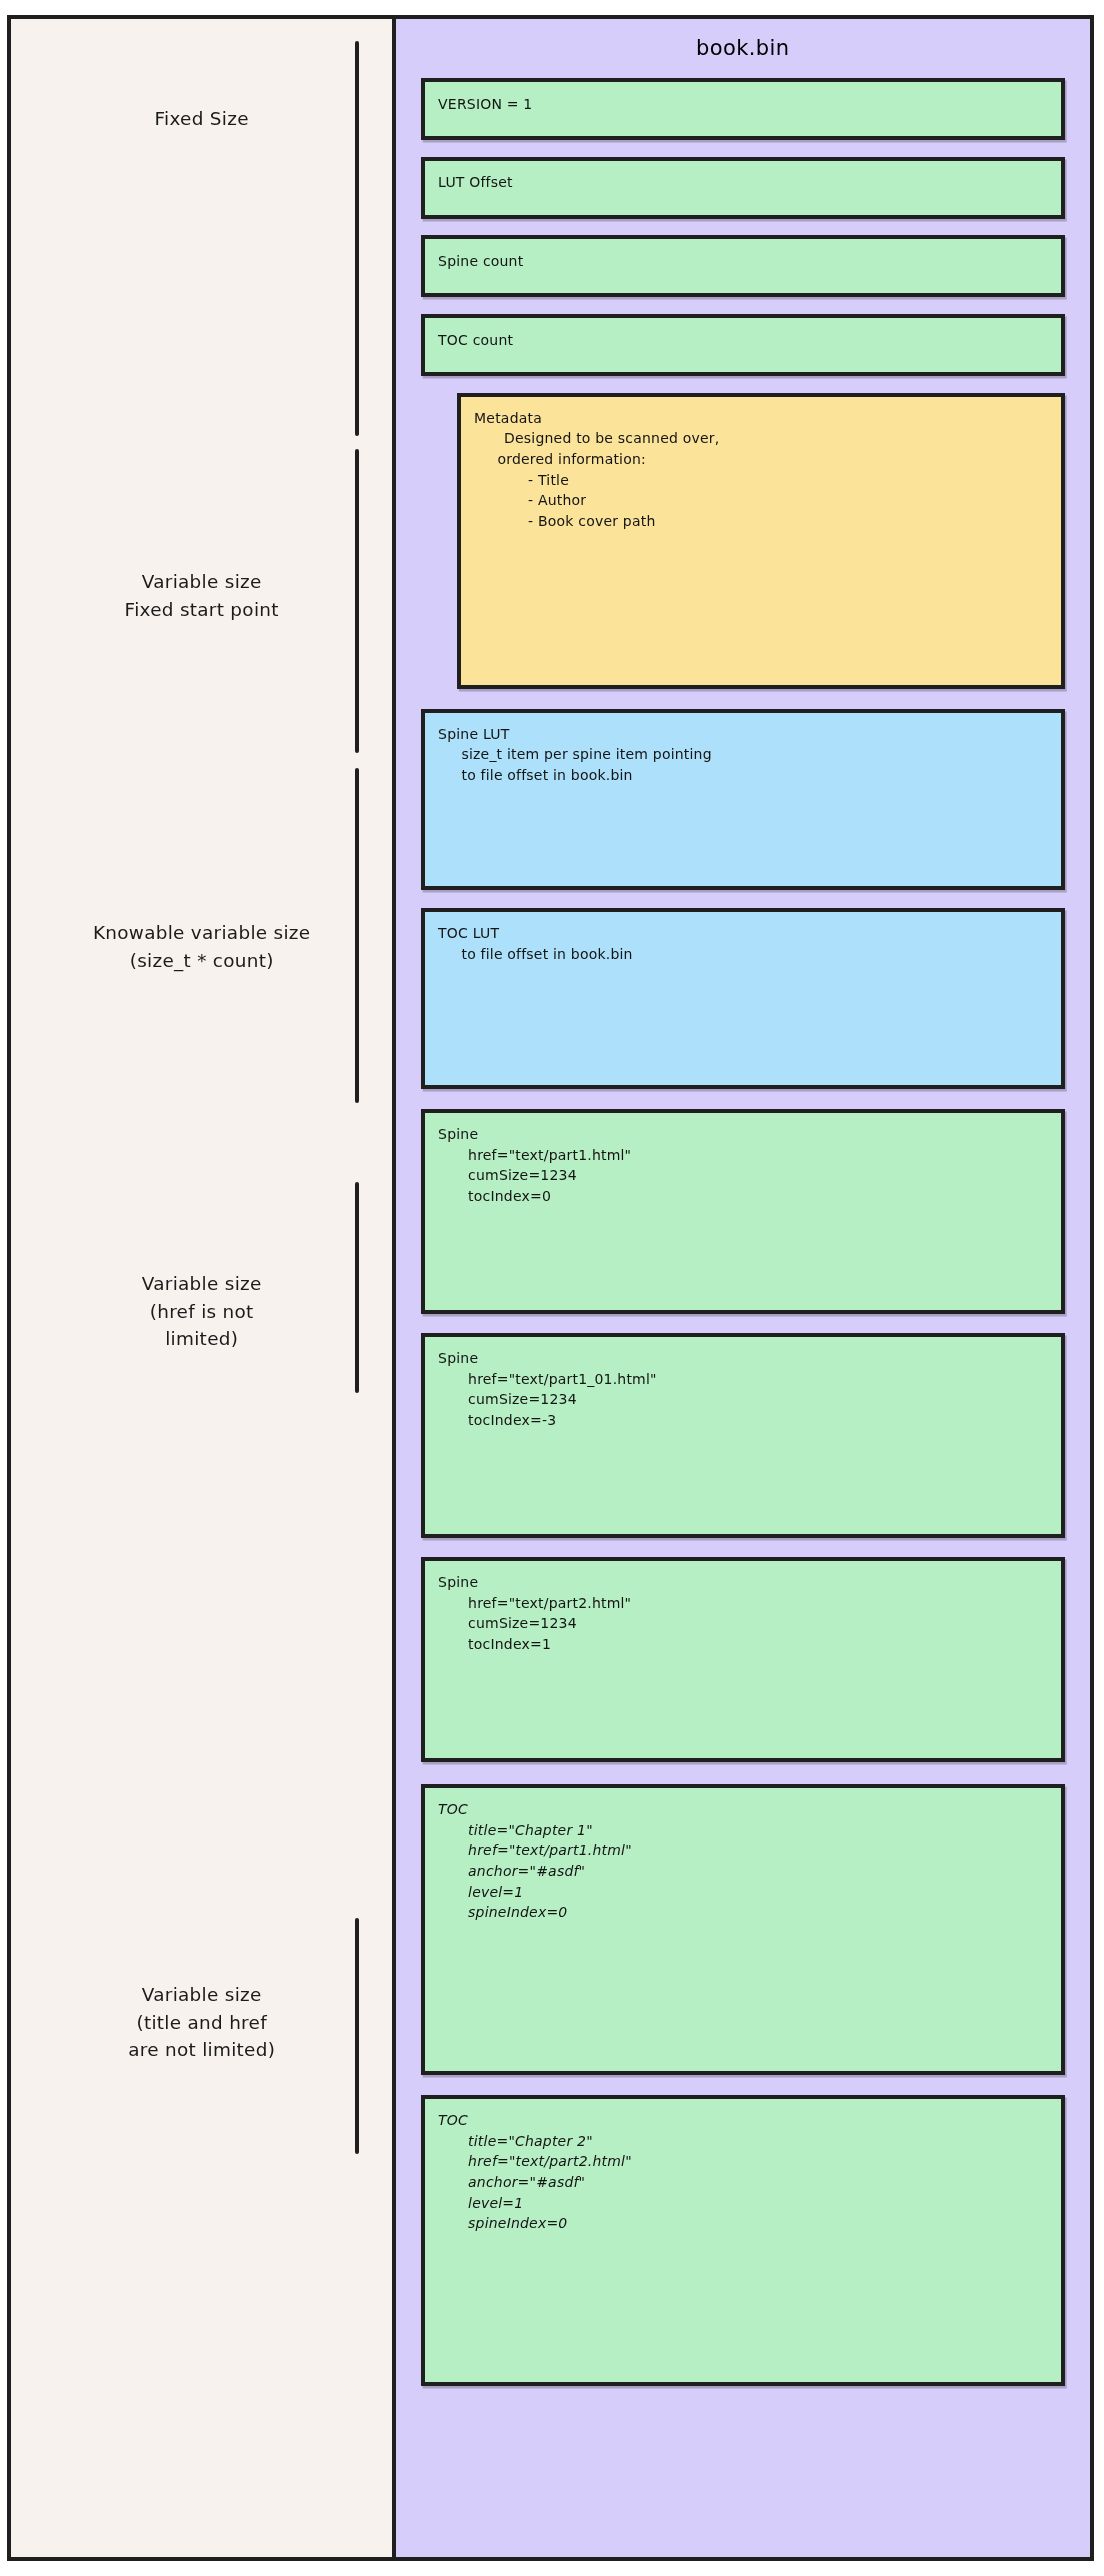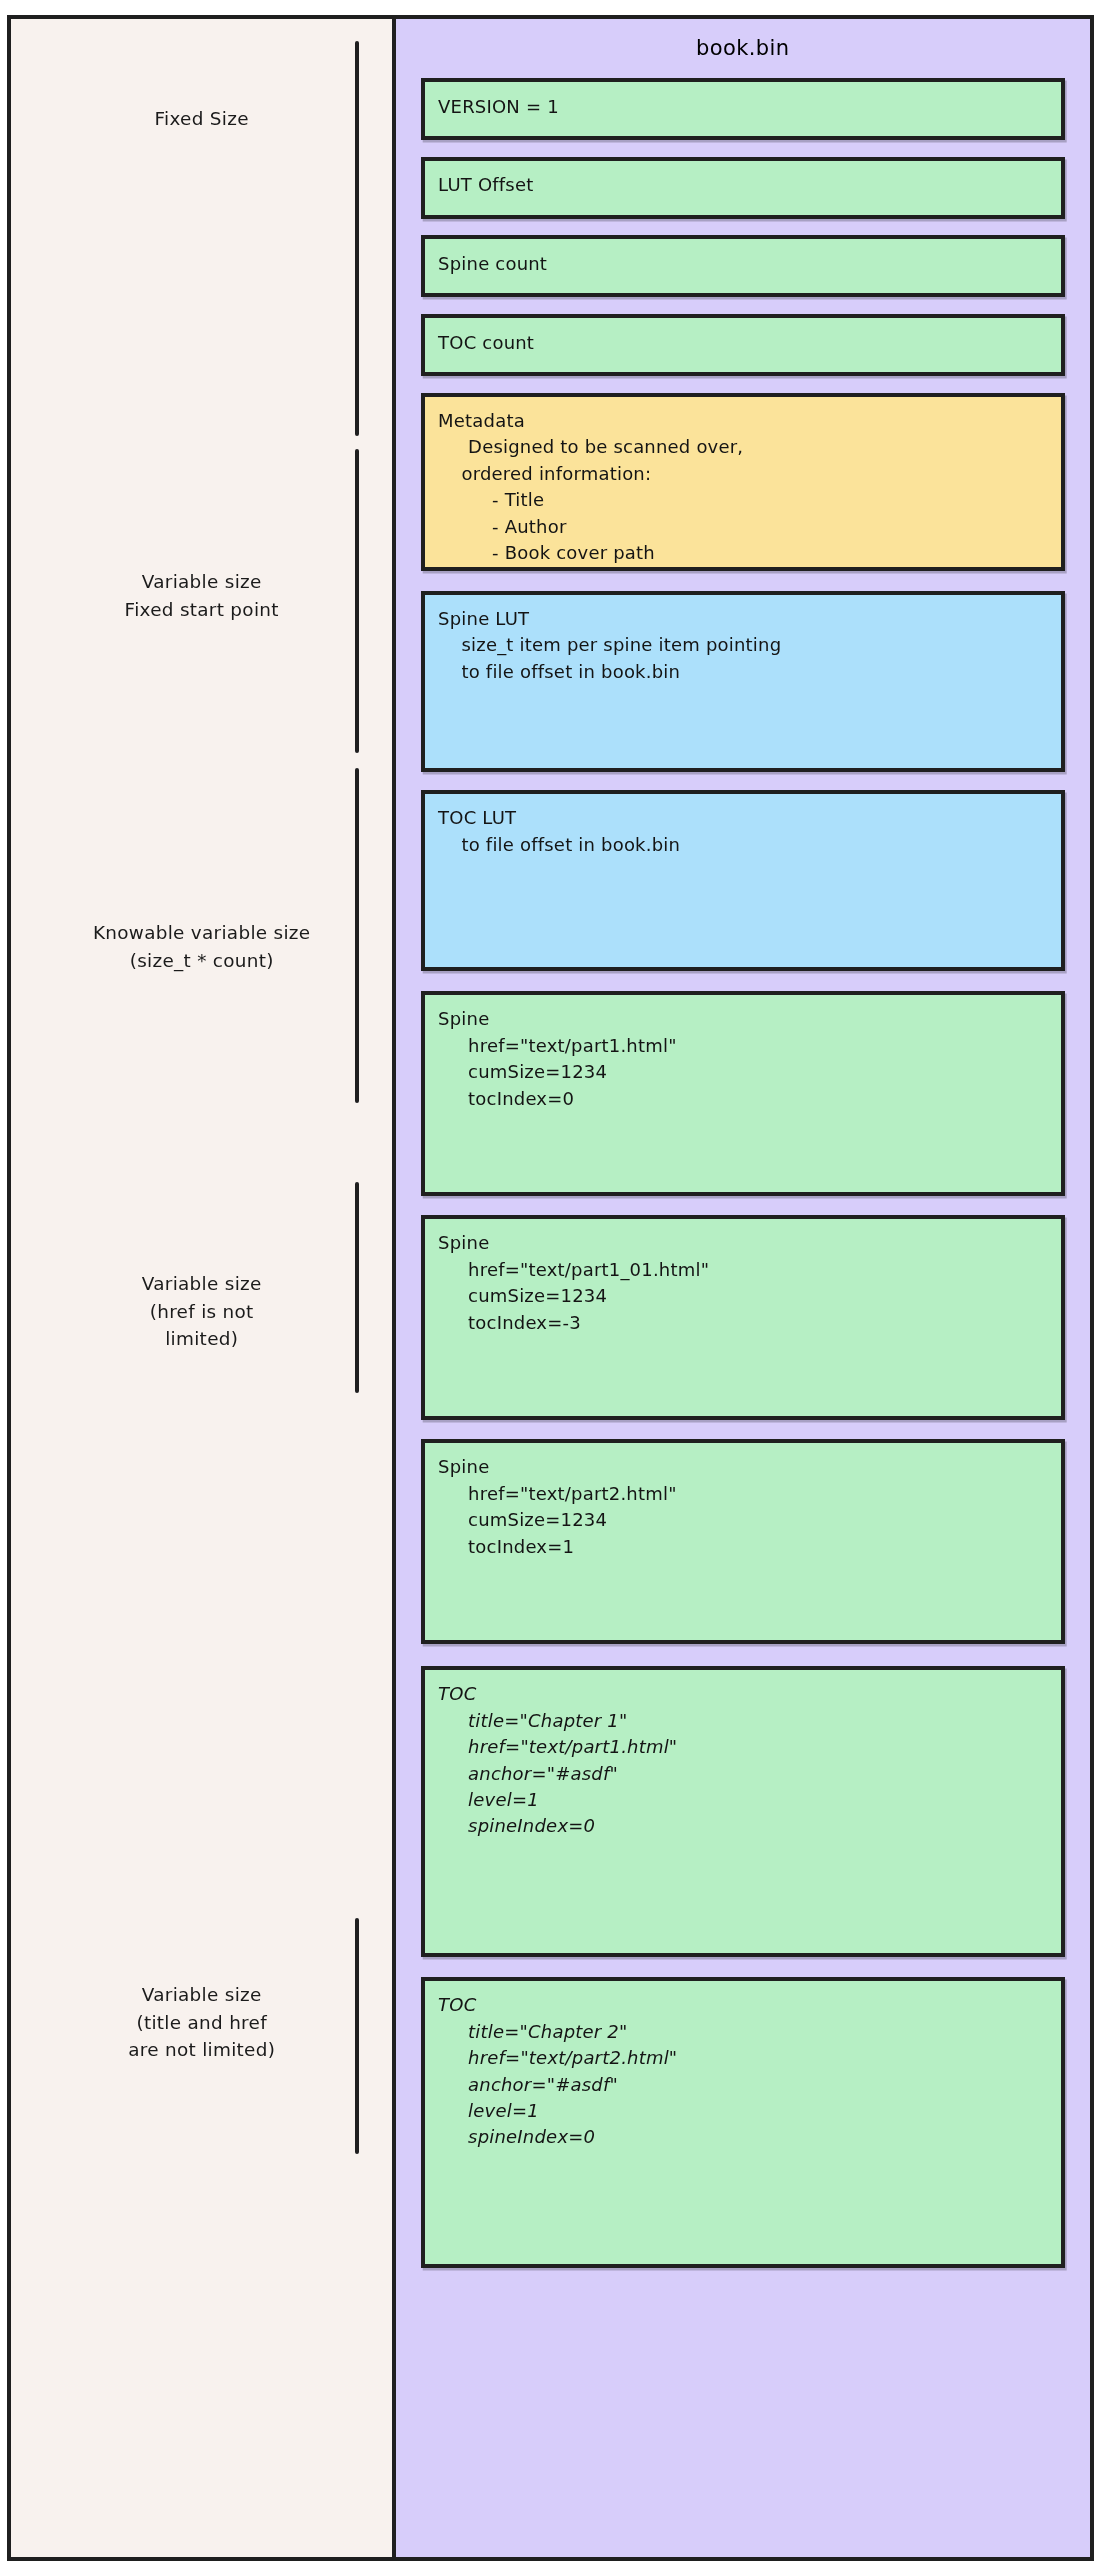--- a/index.html
+++ b/index.html
@@ -77,34 +77,34 @@
     letter-spacing: 0.4px;
   }
 
   .block {
     border: 4.2px solid #1f1f1f;
     box-sizing: border-box;
     color: #141414;
     padding: 11px 13.4px 13.4px 13.4px;
     margin-bottom: 16.7px;
     line-height: 1.47;
-    font-size: 18px;
+    font-size: 14px;
     letter-spacing: 0.2px;
     box-shadow: 1.7px 2.5px 0 rgba(0,0,0,0.22);
   }
   .block .line { white-space: pre; }
   .block .indent { padding-left: 30px; }
 
   .green  { background: #b6efc4; }
   .yellow { background: #fbe39a; }
   .blue   { background: #ace0fb; }
 
   
   .b-small { height: 62px; padding-top: 11.7px; }
-  .b-meta  { height: 178px; }
+  .b-meta  { height: 296px; margin-left: 36px; }
   .b-lut   { height: 181px; }
   .b-spine { height: 205px; }
   .b-toc   { height: 291px; font-style: italic; }
   .b-toc-last { margin-bottom: 22px; }
 </style>
 </head>
 <body>
 
 <div class="diagram">
 

